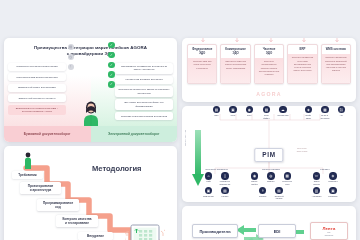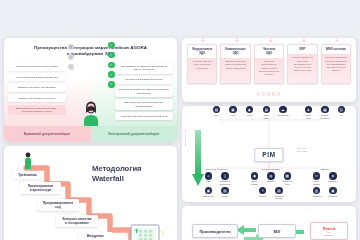--- a/index.html
+++ b/index.html
@@ -263,21 +263,20 @@
       <path d="M150 90 q3 4 0 8" stroke="#f5a08c" stroke-width="1.2" fill="none"></path>
     </svg>
 
     <svg style="position:absolute;left:19px;top:6px;width:10px;height:17px" viewBox="0 0 10 17">
       <circle cx="5" cy="3" r="2.4" fill="#2a2533"></circle>
       <path d="M2 17 L2 8 Q2 5.4 5 5.4 Q8 5.4 8 8 L8 17 Z" fill="#2fb866"></path>
     </svg>
 
     <div class="p2-title">
       <div>Методология</div>
-      <div>Waterfall</div>
     </div>
 
     <div class="step" style="left:8px;  top:25px;  width:31px;">Требования</div>
     <div class="step" style="left:16px; top:36px;  width:41px;">Проектирование
 и архитектура</div>
     <div class="step" style="left:33px; top:53px;  width:42px;">Программирование
 код</div>
     <div class="step" style="left:52px; top:69px;  width:42px;">Контроль качества
 и тестирование</div>
     <div class="step" style="left:74px; top:86px;  width:35px;">Внедрение</div>

